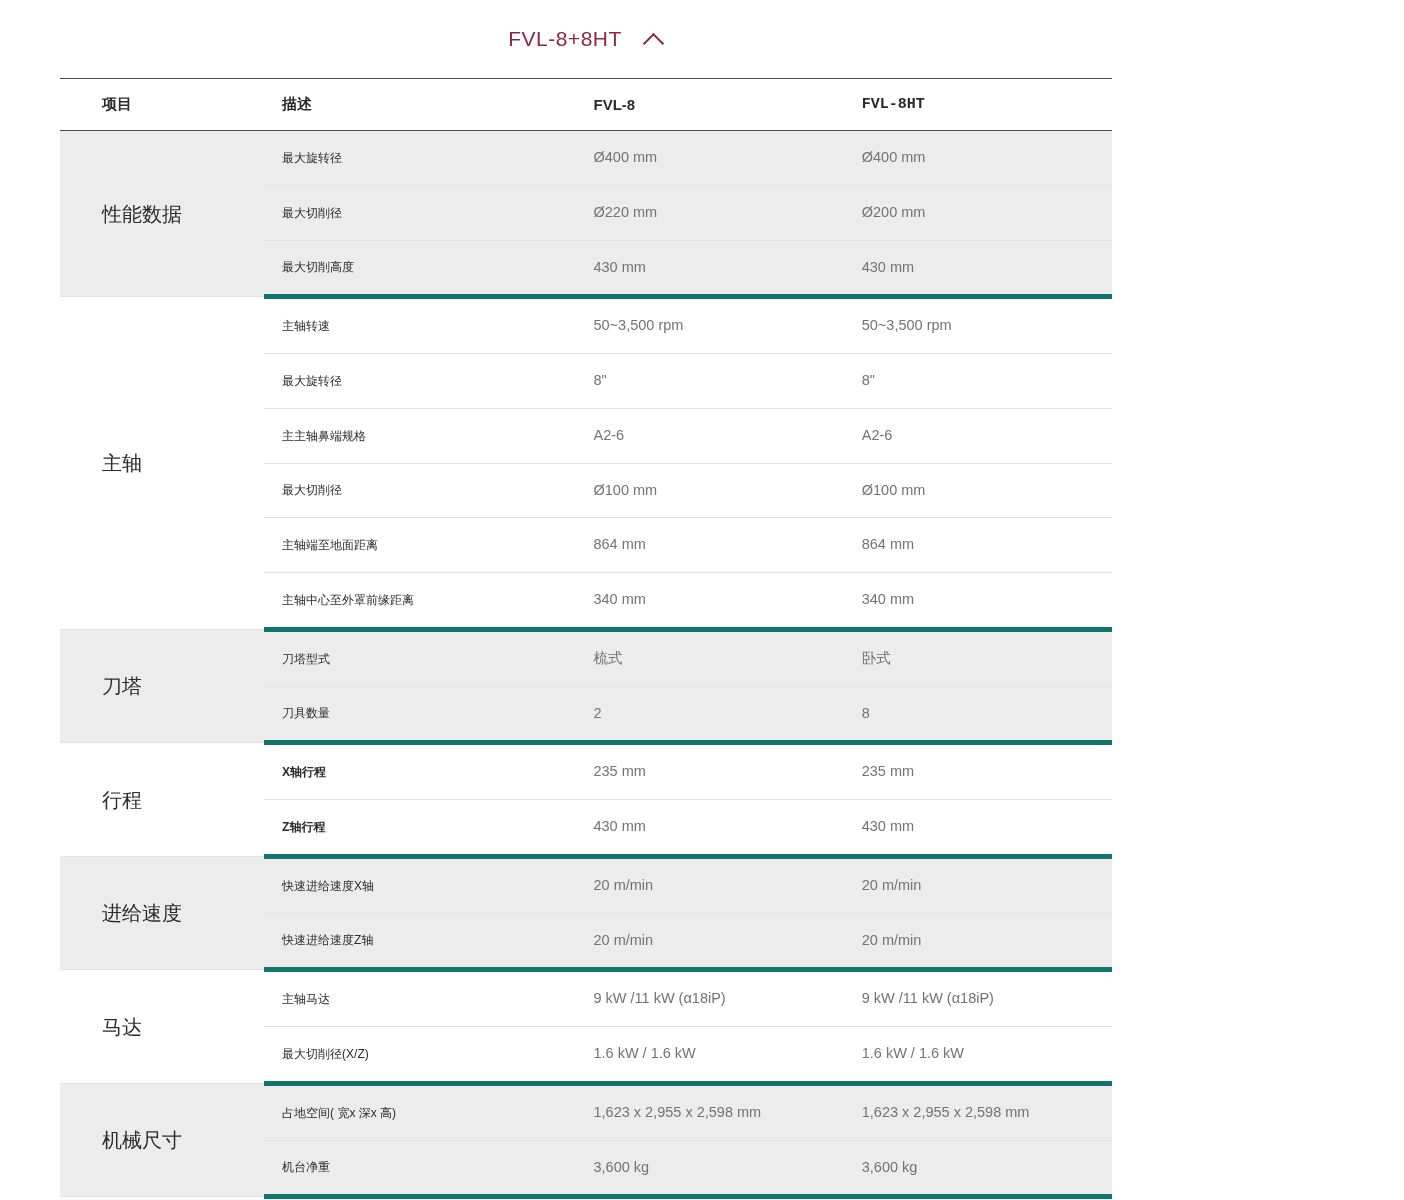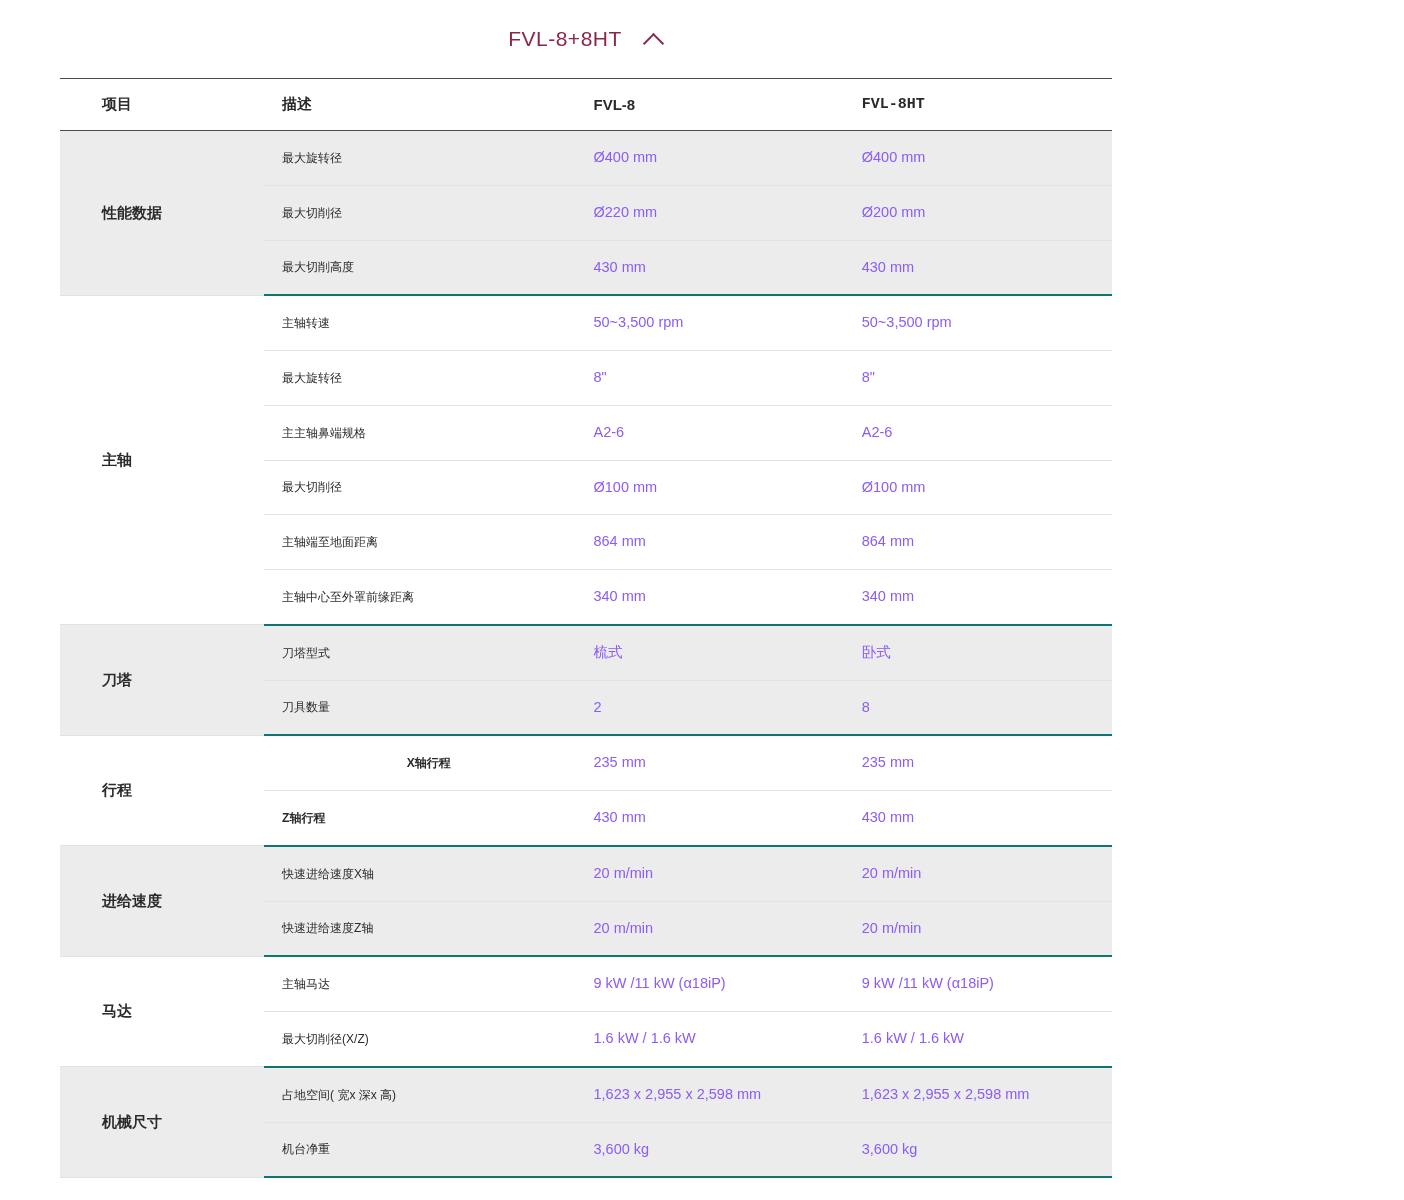--- a/index.html
+++ b/index.html
@@ -89,39 +89,39 @@
     padding: 16px 0;
     vertical-align: middle;
     border-bottom: 1px solid #e2e2e2;
     color: #4d4d4d;
     font-size: 14.5px;
     line-height: 1.5;
   }
   td.group-cell {
     padding-left: 42px;
     color: #2b2b2b;
-    font-size: 15px;
-    font-weight: 700;
+    font-size: 20px;
+    font-weight: 400;
     vertical-align: middle;
     border-bottom: 1px solid #e2e2e2;
   }
   td.desc-cell {
     padding-left: 18px;
     color: #2b2b2b;
     font-size: 12px;
   }
   td.val-cell {
     padding-left: 18px;
-    color: #8b5cf6;
+    color: #737373;
   }
 
   tr.shaded td { background: #ececec; }
   tr.shaded td.group-cell { background: #ececec; }
 
-  tbody tr.band-last td { border-bottom: 2px solid #0f766e; }
+  tbody tr.band-last td { border-bottom: 5px solid #0f766e; }
 
   
   table.spec { border-bottom: 1px solid #4a4a4a; }
 
   .muted { color: #8d8d8d; }
 </style>
 </head>
 <body>
 
 <div class="page">
@@ -201,21 +201,21 @@
             <td class="val-cell muted">梳式</td>
             <td class="val-cell muted">卧式</td>
           </tr>
           <tr class="shaded band-last">
             <td class="desc-cell">刀具数量</td>
             <td class="val-cell">2</td>
             <td class="val-cell">8</td>
           </tr>
           <tr>
             <td class="group-cell" rowspan="2">行程</td>
-            <td class="desc-cell" style="font-weight: 700; text-align: center;">X轴行程</td>
+            <td class="desc-cell" style="font-weight: 700;">X轴行程</td>
             <td class="val-cell">235 mm</td>
             <td class="val-cell">235 mm</td>
           </tr>
           <tr class=" band-last">
             <td class="desc-cell" style="font-weight: 700;">Z轴行程</td>
             <td class="val-cell">430 mm</td>
             <td class="val-cell">430 mm</td>
           </tr>
           <tr class="shaded">
             <td class="group-cell" rowspan="2">进给速度</td>

